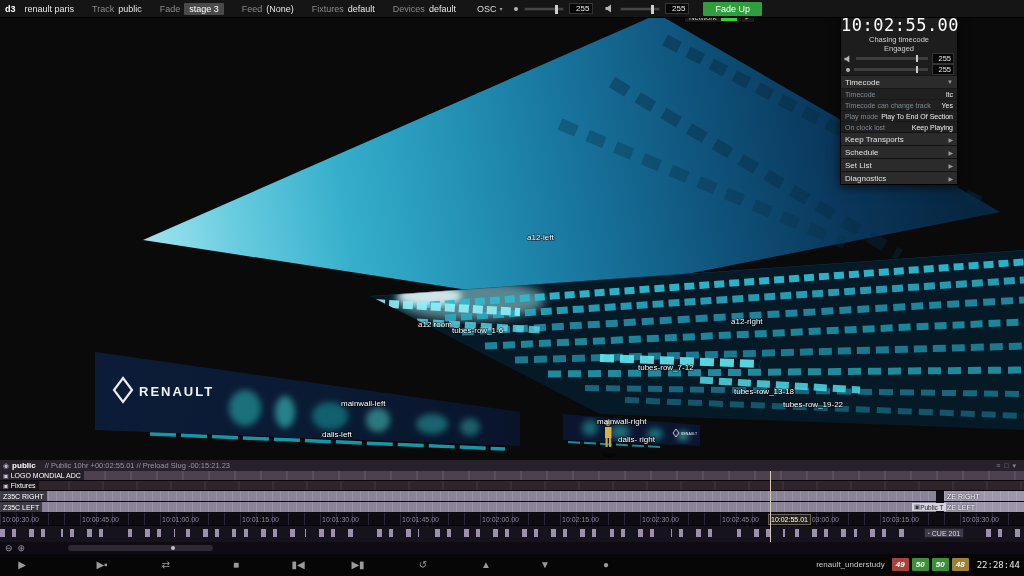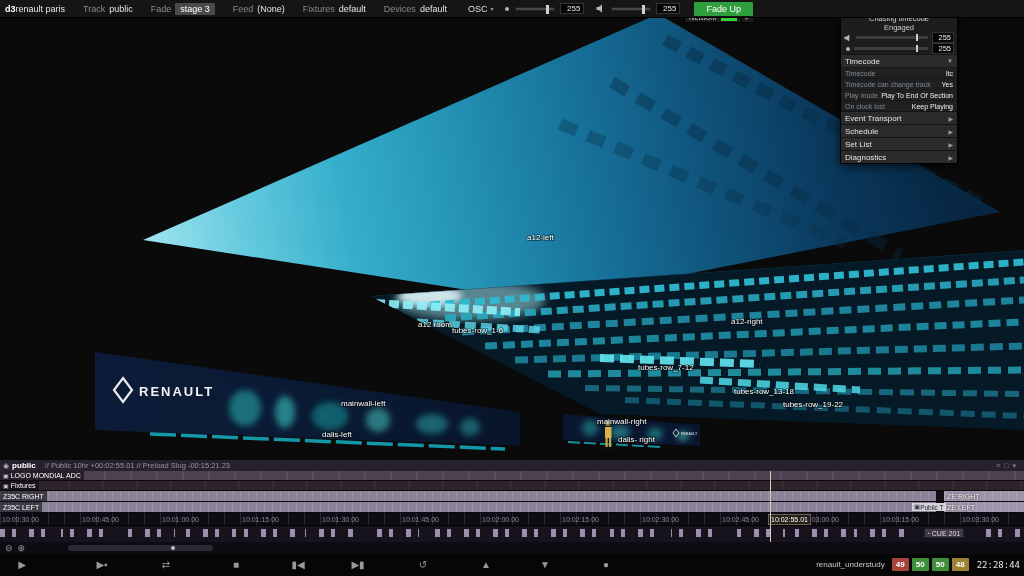--- a/index.html
+++ b/index.html
@@ -2,21 +2,21 @@
 <html><head>
 <meta charset="utf-8">
 <style>
   *{box-sizing:border-box;margin:0;padding:0;}
   html,body{width:1024px;height:576px;overflow:hidden;}
   body{position:relative;background:#070707;font-family:"Liberation Sans",sans-serif;color:#ccc;}
 
   
   .menubar{position:absolute;top:0;left:0;width:1024px;height:18px;background:#151515;border-bottom:1px solid #000;display:flex;align-items:center;font-size:9px;z-index:10;}
   .logo{color:#fff;font-weight:bold;margin-left:5px;}
-  .project{color:#e8e8e8;margin-left:0;}
+  .project{color:#e8e8e8;margin-left:9px;}
   .mi-label{color:#8a8a8a;margin-left:18px;}
   .mi-value{color:#e6e6e6;margin-left:4px;}
   .chip-selected{background:#4a4a4a;color:#fff;padding:1px 5px;border-radius:1px;}
   .osc{margin-left:21px;color:#ddd;display:flex;align-items:center;gap:3px;}
   .car{color:#999;font-size:6px;}
   .dot-icon{width:4px;height:4px;border-radius:50%;background:#b5b5b5;margin-left:12px;}
   .slider{width:40px;height:4px;background:#474747;border:1px solid #222;margin-left:6px;position:relative;}
   .slider .thumb{position:absolute;left:78%;top:-3px;width:3px;height:9px;background:#cfcfcf;}
   .valbox{background:#060606;border:1px solid #333;color:#ececec;font-size:8px;padding:0 3px;margin-left:5px;min-width:24px;text-align:right;height:11px;line-height:10px;}
   .spk{margin-left:12px;display:flex;align-items:center;}
@@ -78,21 +78,21 @@
   .zicon{color:#9a94a6;font-size:9px;margin-left:5px;}
   .hscroll{position:absolute;left:68px;top:3px;width:145px;height:6px;background:#2c2834;border-radius:3px;}
   .hscroll .dot{position:absolute;left:103px;top:1px;width:4px;height:4px;border-radius:50%;background:#c2bccd;}
   .playhead-line{position:absolute;left:770px;top:11px;width:1px;height:71px;background:#d6cdb2;z-index:12;}
 
   
   .bottombar{position:absolute;top:554px;left:0;width:1024px;height:22px;background:#060606;z-index:12;}
   .tbtn{position:absolute;top:4px;width:28px;text-align:center;color:#9a9a9a;font-size:10px;line-height:14px;}
   .rightcluster{position:absolute;right:4px;top:4px;display:flex;align-items:center;gap:3px;}
   .machine{color:#c9c9c9;font-size:8px;margin-right:4px;}
-  .stat{width:17px;height:13px;color:#fff;font-size:8px;font-weight:bold;display:flex;align-items:center;justify-content:center;border-radius:1px;}
+  .stat{width:17px;height:13px;color:#fff;font-size:8px;font-weight:bold;display:flex;align-items:center;justify-content:center;border-radius:1px;font-style:italic;}
   .clock{color:#e8e8e8;font-size:9px;margin-left:5px;font-family:"DejaVu Sans Mono",monospace;}
 </style>
 </head>
 <body>
 
 <div class="viewport">
   <svg width="1024" height="442" viewBox="0 18 1024 442">
     <defs>
       <linearGradient id="gradCeil" gradientUnits="userSpaceOnUse" x1="150" y1="260" x2="950" y2="120">
         <stop offset="0" stop-color="#9fe4ef"></stop>
@@ -239,20 +239,21 @@
   <span>Network</span>
   <span class="led"></span>
   <span class="arrow">▶</span>
 </div>
 
 <div class="panel">
   <div class="panel-header">
     <span class="icn">◉</span>
     <span>default</span>
   </div>
+  <div class="tc">10:02:55.00</div>
   <div class="centerline">Chasing timecode</div>
   <div class="centerline">Engaged</div>
   <div class="psl">
     <svg width="8" height="8" viewBox="0 0 9 9">
         <path d="M0.5 3h2L6 0.5v8L2.5 6h-2z" fill="#b5b5b5"></path>
       </svg>
     <span class="ptrack">
         <span class="thumb"></span>
       </span>
     <span class="pval">255</span>
@@ -278,21 +279,21 @@
   </div>
   <div class="prow">
     <span class="pl">Play mode</span>
     <span class="pv">Play To End Of Section</span>
   </div>
   <div class="prow">
     <span class="pl">On clock lost</span>
     <span class="pv">Keep Playing</span>
   </div>
   <div class="sect">
-    <span>Event Transport</span>
+    <span>Keep Transports</span>
     <span class="scar">▶</span>
   </div>
   <div class="sect">
     <span>Schedule</span>
     <span class="scar">▶</span>
   </div>
   <div class="sect">
     <span>Set List</span>
     <span class="scar">▶</span>
   </div>

